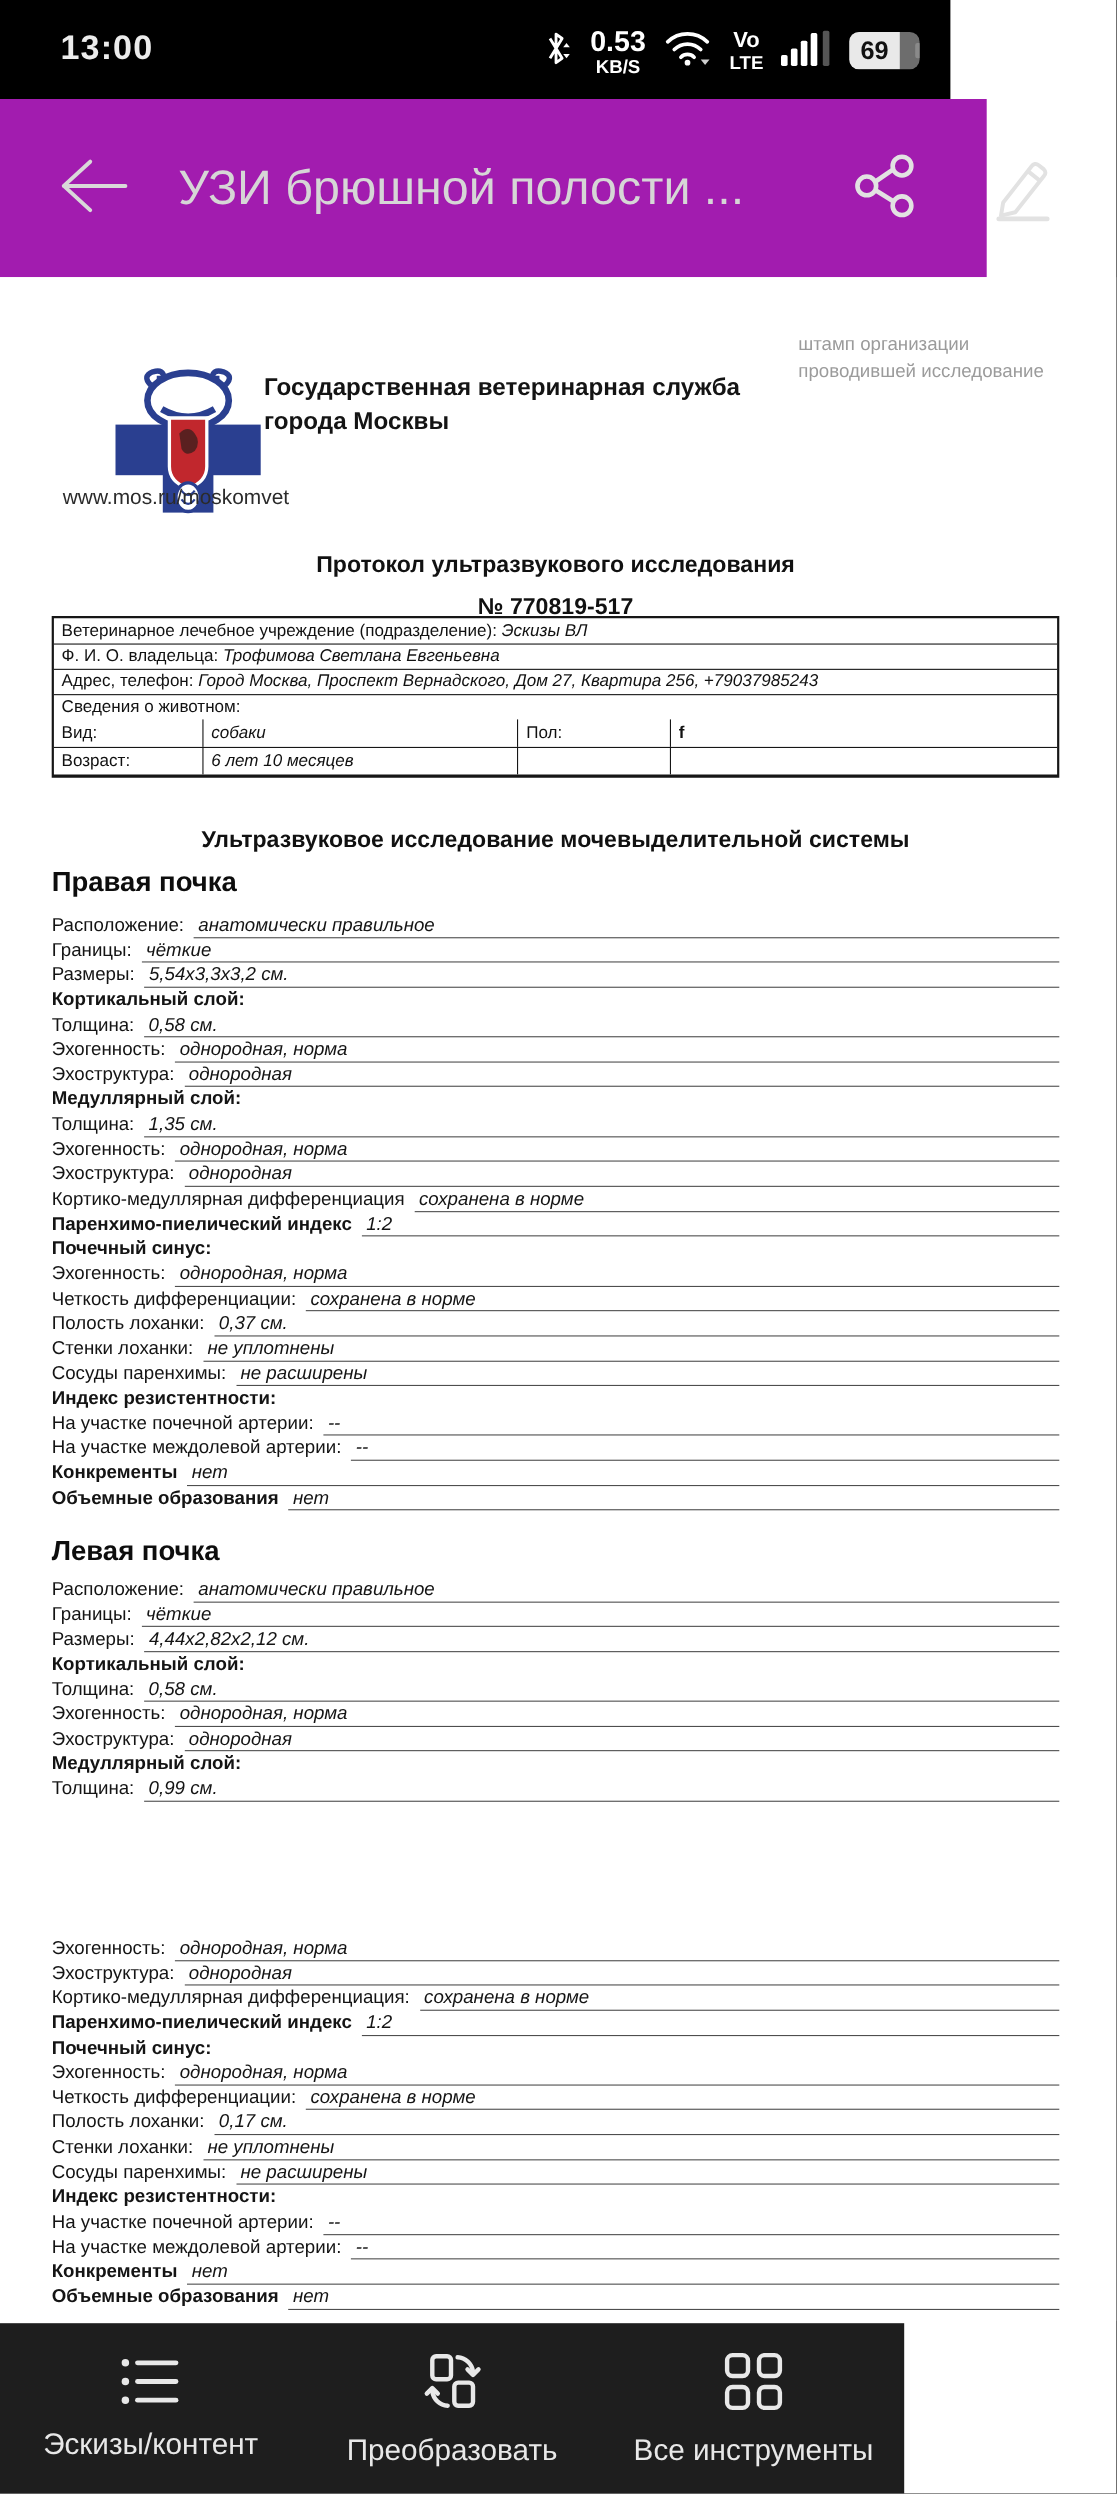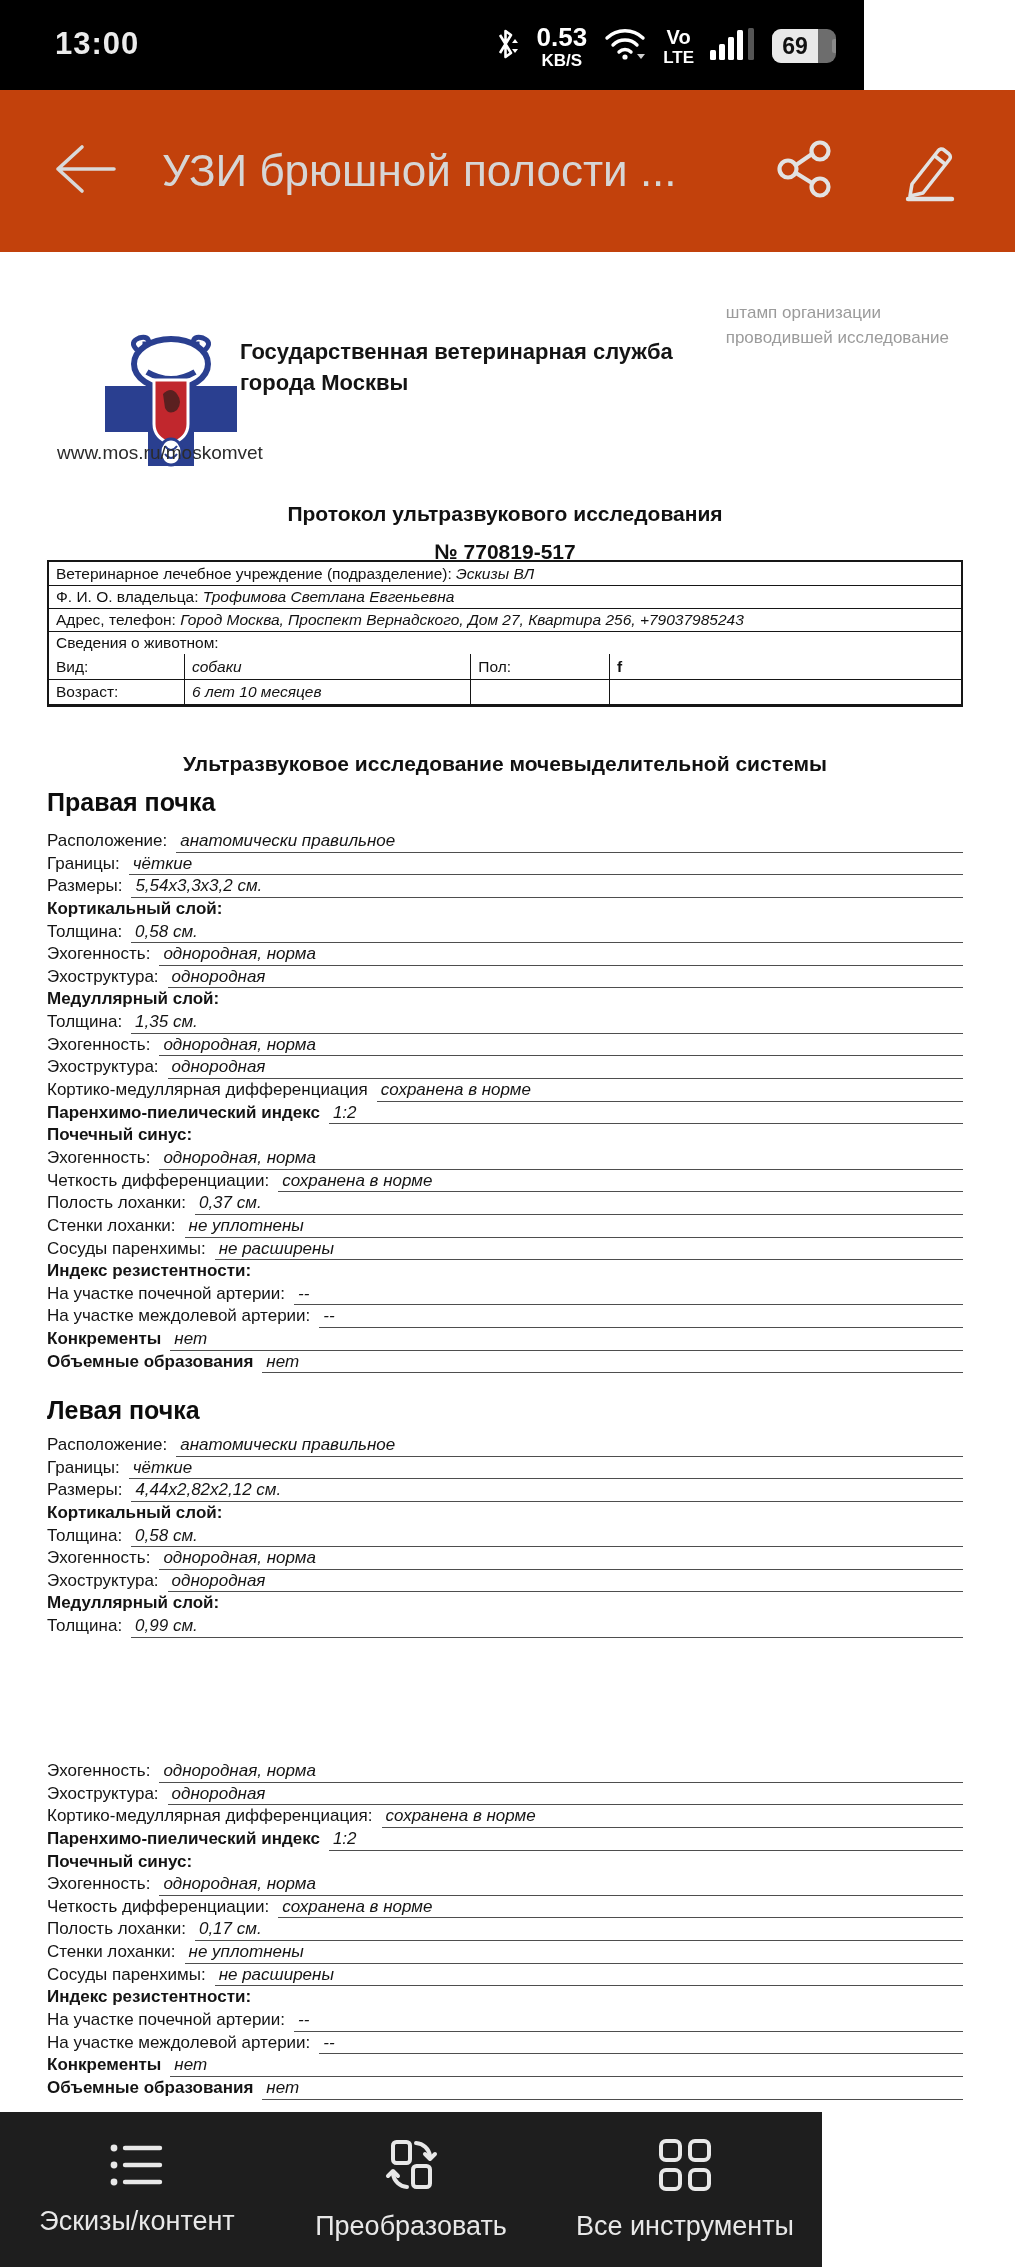--- a/index.html
+++ b/index.html
@@ -14,21 +14,21 @@
   .sb-speed{display:flex;flex-direction:column;align-items:center;line-height:1;color:#fff;font-weight:700;}
   .sb-speed .v{font-size:26px;} .sb-speed .u{font-size:17px;margin-top:2px;}
   .sb-volte{display:flex;flex-direction:column;align-items:center;line-height:1;color:#fff;font-weight:700;}
   .sb-volte .v{font-size:20px;} .sb-volte .u{font-size:17px;margin-top:2px;}
   .battery{position:relative;width:64px;height:34px;border-radius:9px;overflow:hidden;background:#6d6d6d;display:flex;}
   .battery .fill{width:72%;height:100%;background:#e9e9e9;display:flex;align-items:center;justify-content:center;}
   .battery .fill span{color:#111;font-size:23px;font-weight:700;}
   .battery .nub{position:absolute;right:-1px;top:10px;width:5px;height:14px;background:#8a8a8a;border-radius:2px;}
 
   
-  .app-bar{position:absolute;left:0;top:90px;width:1015px;height:162px;background:#c2410c;}
+  .app-bar{position:absolute;left:0;top:90px;width:897px;height:162px;background:#a21caf;}
   .ab-title{position:absolute;left:162px;top:50%;transform:translateY(-50%);color:#d6d6d6;font-size:44px;font-weight:400;white-space:nowrap;}
   .ab-btn{position:absolute;top:0;height:162px;display:flex;align-items:center;justify-content:center;cursor:pointer;}
   .ab-back{left:36px;width:100px;}
   .ab-share{left:760px;width:90px;}
   .ab-edit{left:880px;width:100px;}
 
   
   .doc{position:absolute;left:0;top:252px;width:1015px;height:1858px;background:#fff;}
   .stamp{position:absolute;right:66px;top:48px;color:#9b9b9b;font-size:17px;line-height:25px;}
   .logo{position:absolute;left:95px;top:76px;width:152px;height:144px;}

